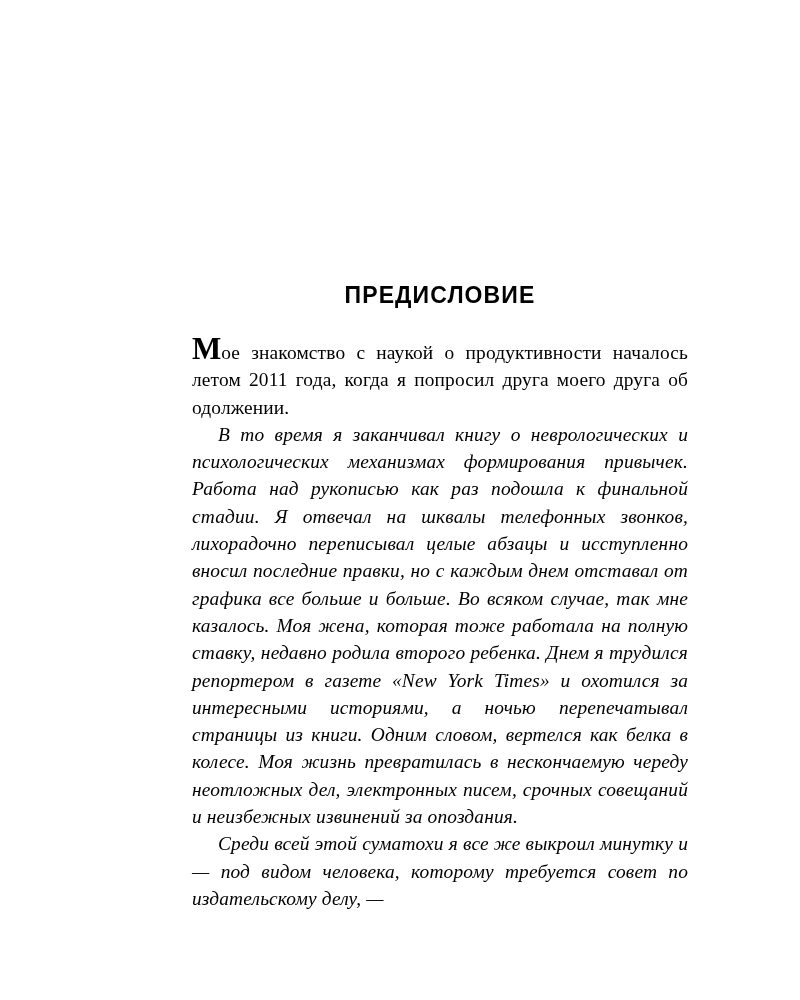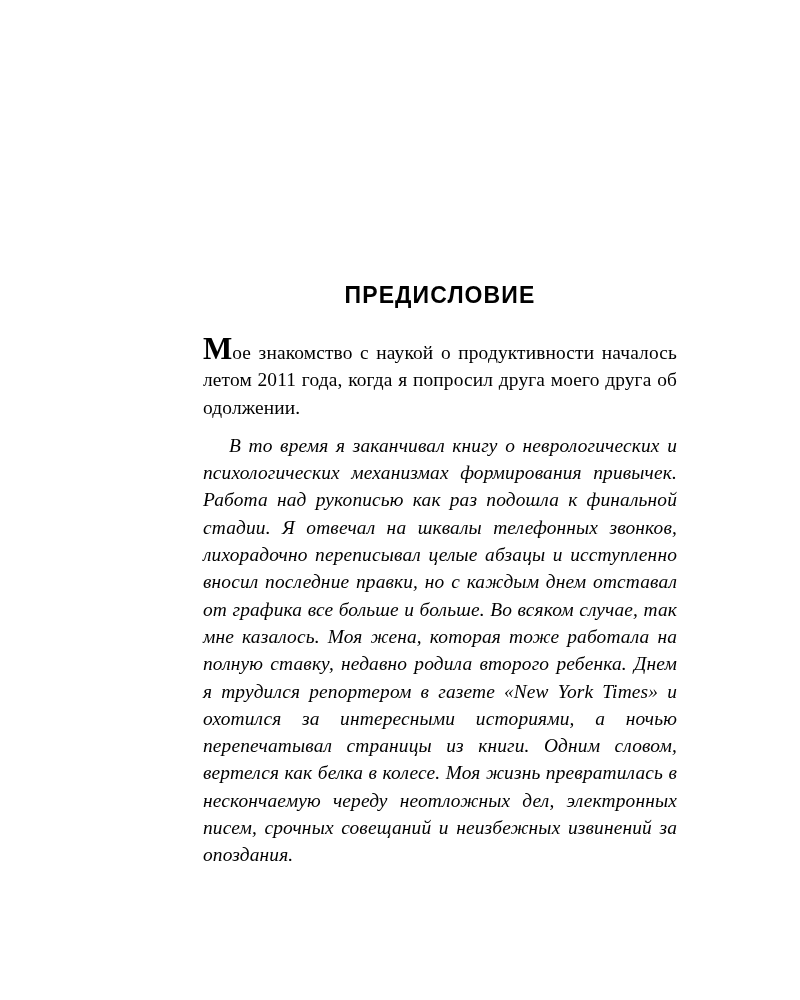--- a/index.html
+++ b/index.html
@@ -25,21 +25,21 @@
   .chapter-title {
     font-family: "Liberation Sans", sans-serif;
     font-size: 23px;
     font-weight: 700;
     letter-spacing: 1.1px;
     text-align: center;
     margin: 0 0 26px 0;
     color: #000000;
   }
   .body-text p {
-    margin: 11px;
+    margin: 0;
     font-size: 19.4px;
     line-height: 27.3px;
     text-align: justify;
     text-justify: inter-word;
     letter-spacing: 0.15px;
     -webkit-hyphens: manual;
     hyphens: manual;
   }
   .body-text p.indent {
     text-indent: 26px;
@@ -63,16 +63,17 @@
   <div class="content">
 
     <h1 class="chapter-title">ПРЕДИСЛОВИЕ</h1>
 
     <div class="body-text">
 
       <p class="first-par"><span class="dropcap">М</span><span>ое знакомство с наукой о продуктивности началось летом 2011 года, когда я попросил друга моего друга об одолжении.</span></p>
 
       <p class="indent"><span>В то время я заканчивал книгу о неврологических и психологических механизмах формирования привычек. Работа над рукописью как раз подошла к финальной стадии. Я отвечал на шквалы телефонных звонков, лихорадочно переписывал целые абзацы и исступленно вносил последние правки, но с каждым днем отставал от графика все больше и больше. Во всяком случае, так мне казалось. Моя жена, которая тоже работала на полную ставку, недавно родила второго ребенка. Днем я трудился репортером в газете «New York Times» и охотился за интересными историями, а ночью перепечатывал страницы из книги. Одним словом, вертелся как белка в колесе. Моя жизнь превратилась в нескончаемую череду неотложных дел, электронных писем, срочных совещаний и неизбежных извинений за опоздания.</span></p>
 
+      <p class="indent"><span>Среди всей этой суматохи я все же выкроил минутку и — под видом человека, которому требуется совет по издательскому делу, —</span></p>
 
     </div>
   </div>
 </div>
 
 </body></html>

